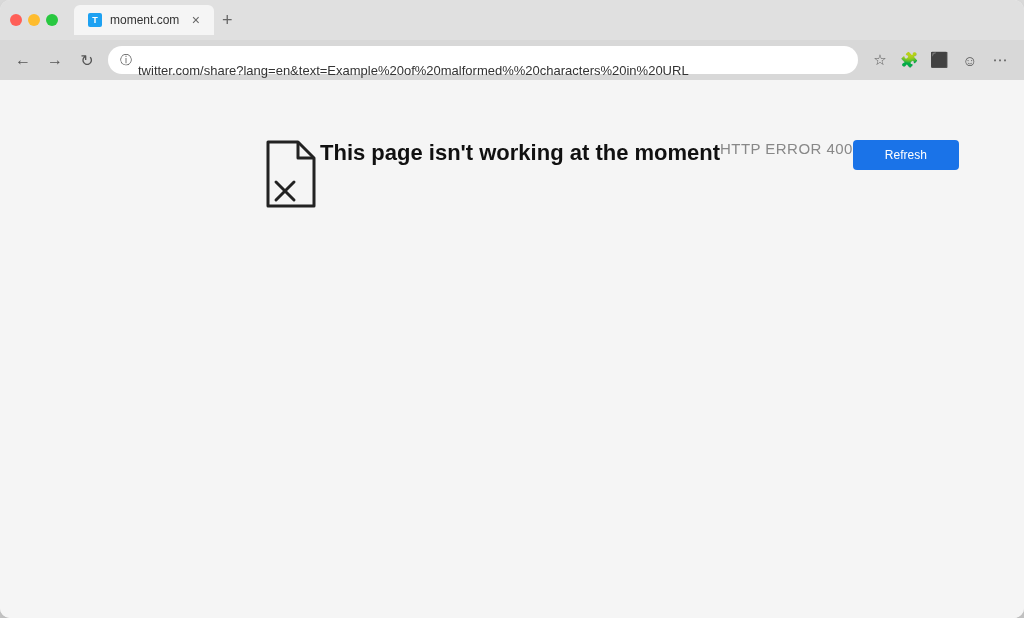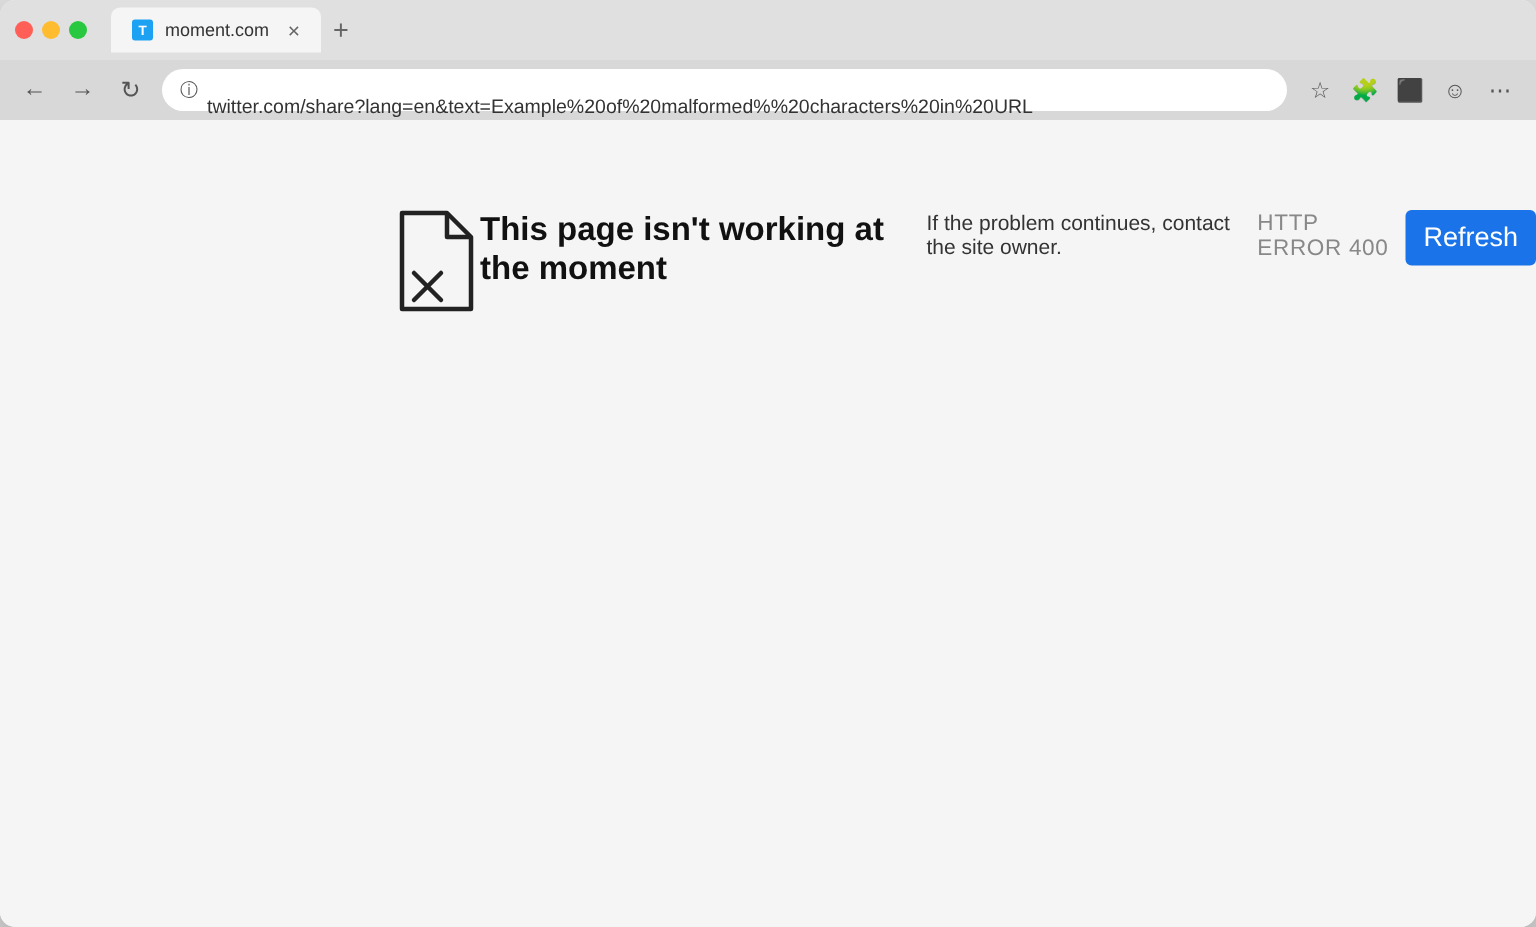--- a/index.html
+++ b/index.html
@@ -205,22 +205,22 @@
       color: #888;
       text-transform: uppercase;
       letter-spacing: 0.03em;
     }
 
     .refresh-btn {
       background: #1a73e8;
       color: white;
       border: none;
       border-radius: 4px;
-      padding: 8px 12px;
-      font-size: 18px;
+      padding: 8px 32px;
+      font-size: 12px;
       font-weight: 500;
       cursor: pointer;
     }
   </style>
 </head>
 <body>
 
 <div class="browser-window">
 
   <div class="title-bar">
@@ -266,20 +266,19 @@
         <path d="M8 2 H38 L54 18 V66 H8 Z" stroke="#222" stroke-width="3" fill="none" stroke-linejoin="round"></path>
 
         <path d="M38 2 L38 18 L54 18" stroke="#222" stroke-width="3" fill="none" stroke-linejoin="round"></path>
 
         <line x1="16" y1="42" x2="34" y2="60" stroke="#222" stroke-width="3" stroke-linecap="round"></line>
         <line x1="34" y1="42" x2="16" y2="60" stroke="#222" stroke-width="3" stroke-linecap="round"></line>
       </svg>
     </div>
 
     <h1 class="error-heading">This page isn't working at the moment</h1>
-    <p class="error-subtext">If the problem continues, contact the site owner.</p>
     <p class="error-code">HTTP ERROR 400</p>
 
     <button class="refresh-btn">Refresh</button>
 
   </div>
 
 </div>
 
 </body></html>

